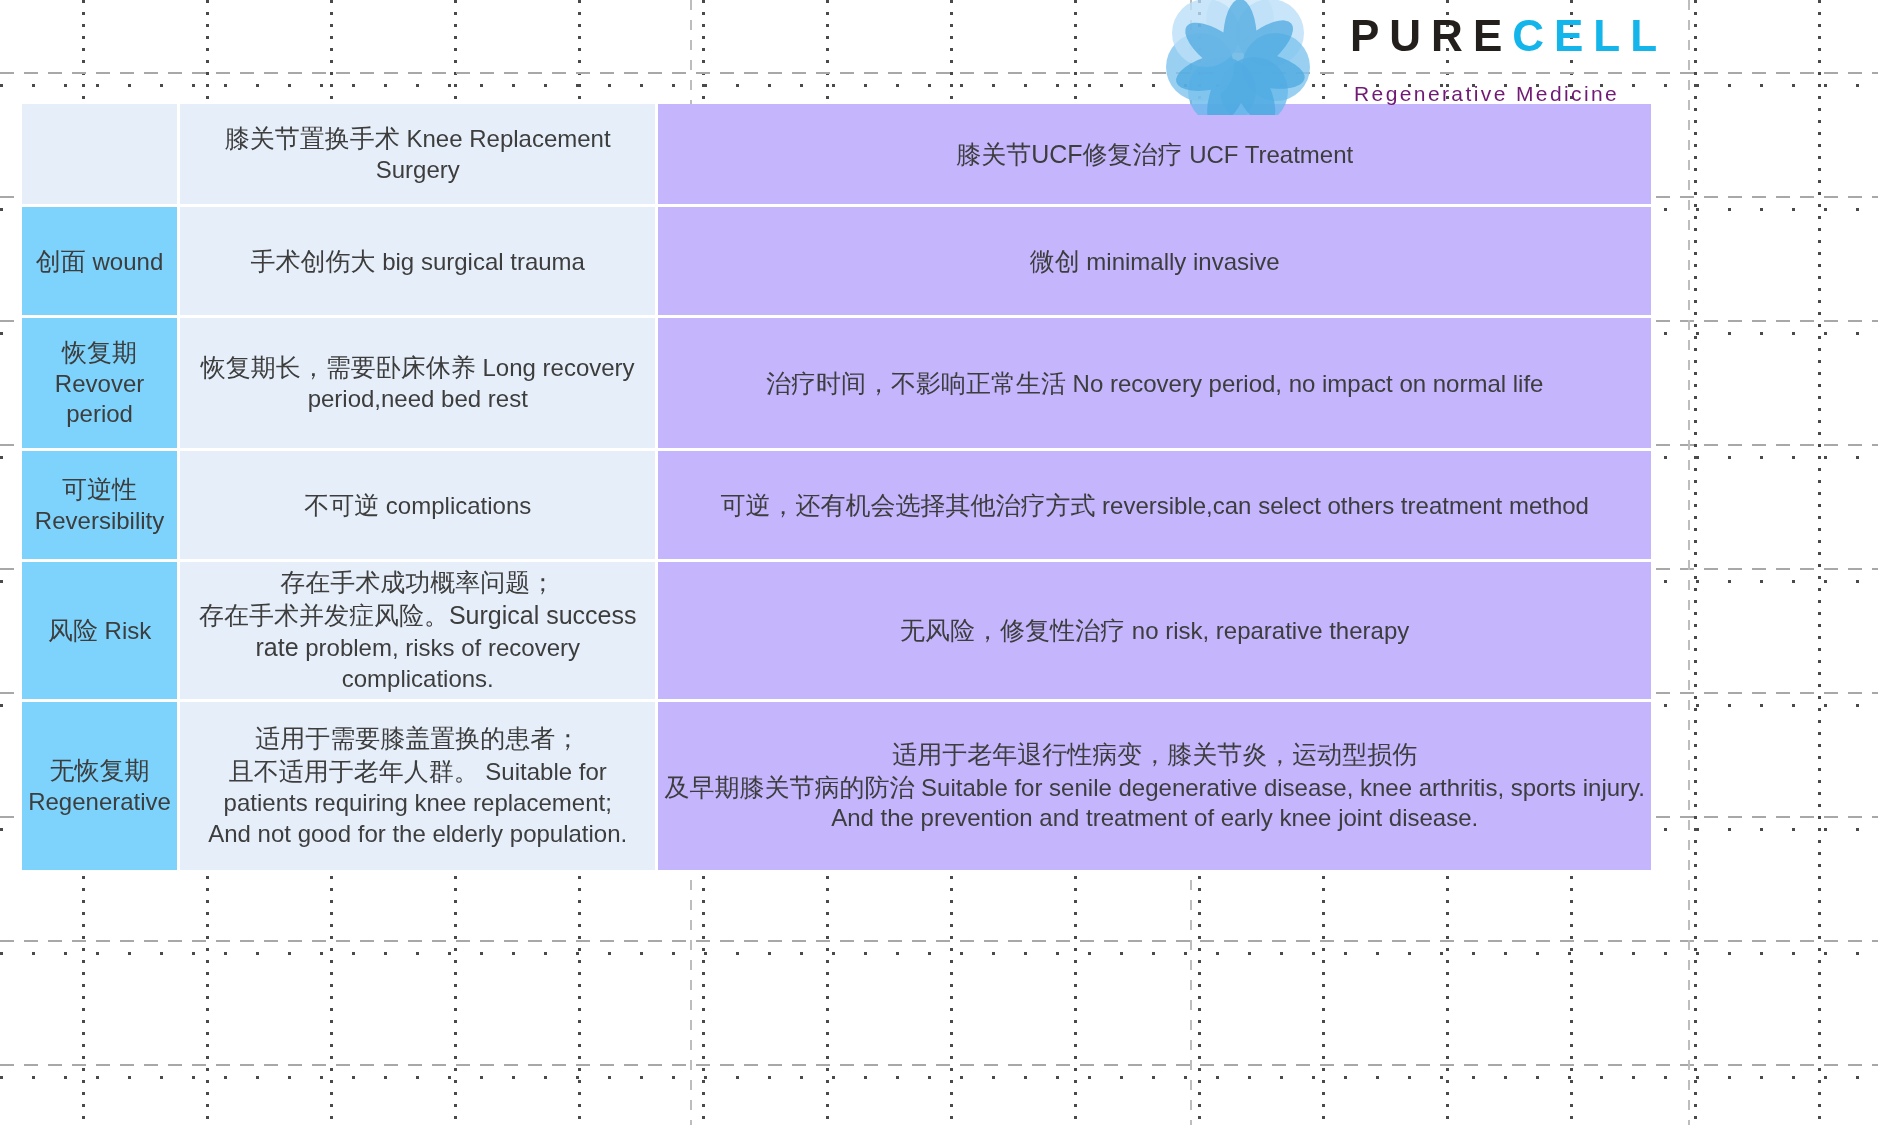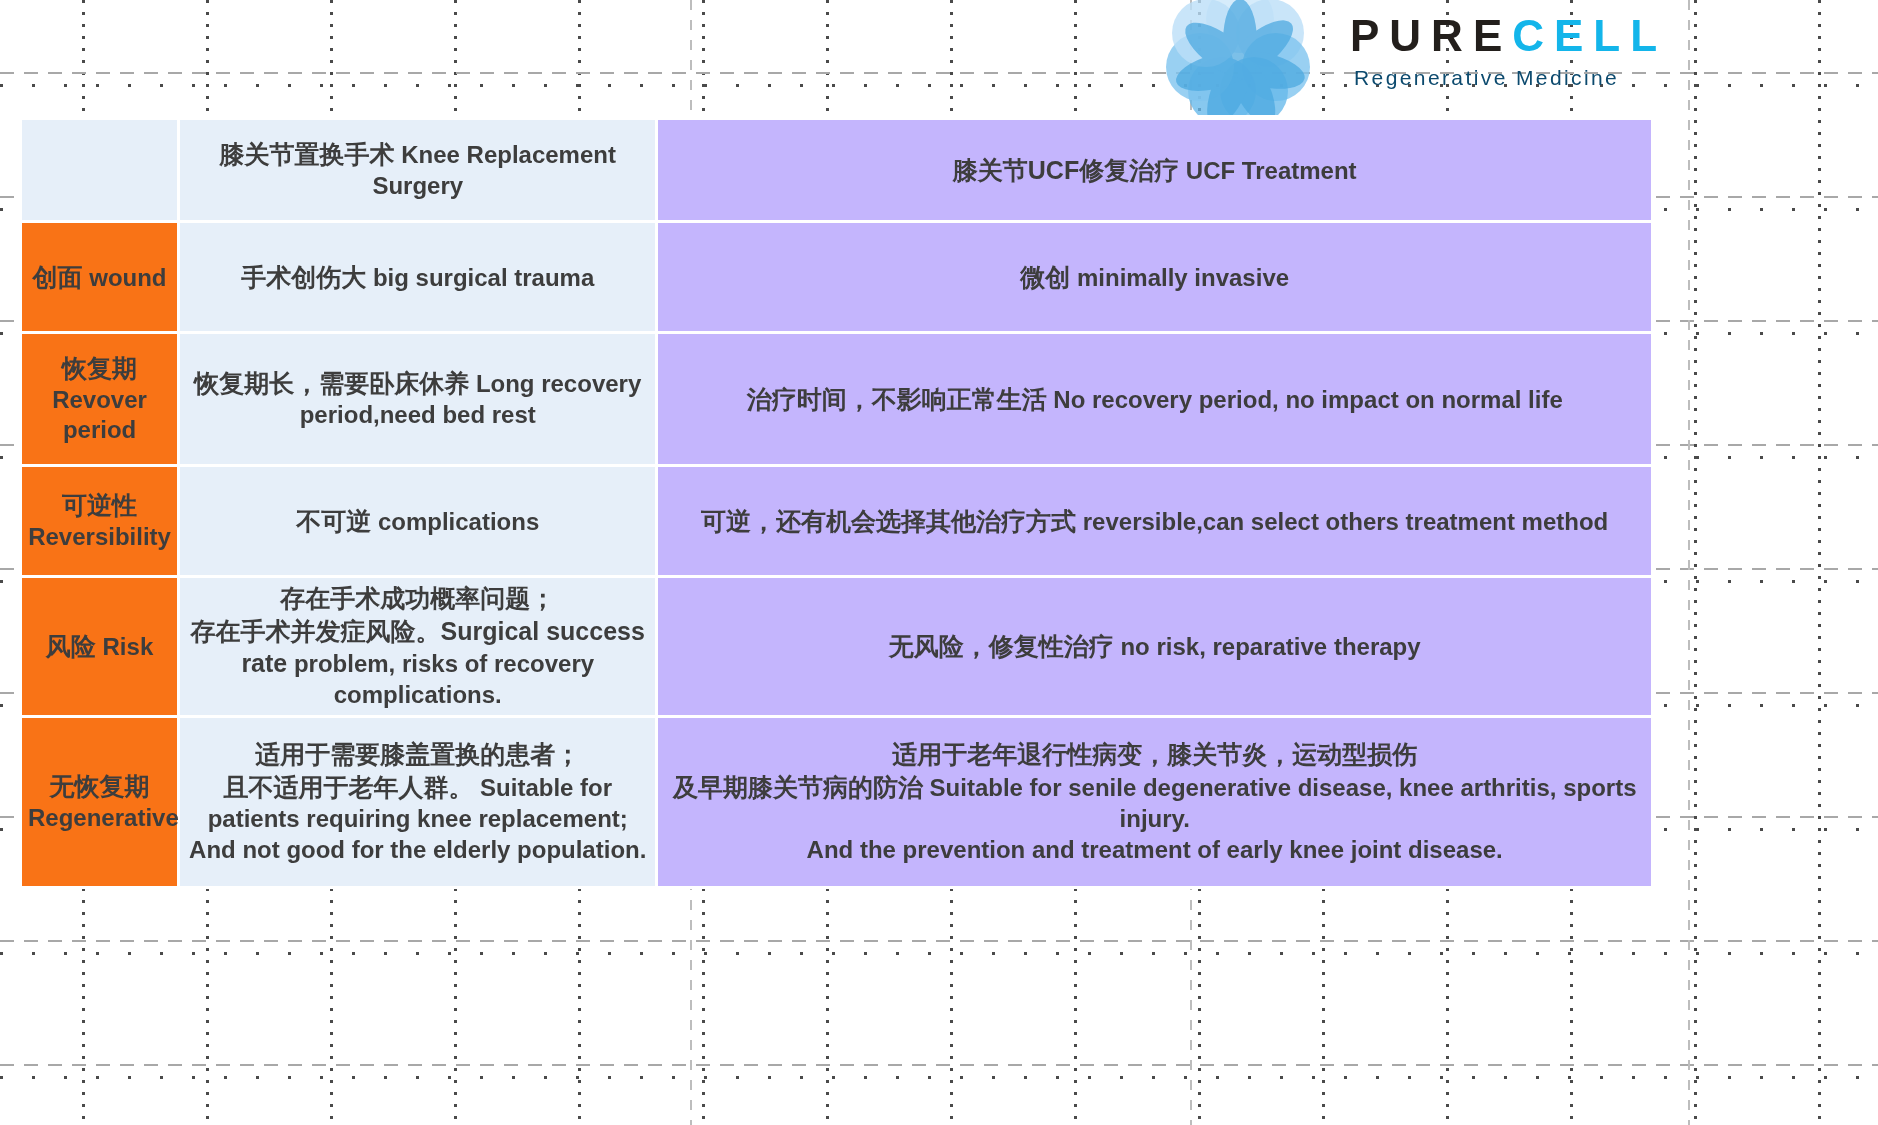--- a/index.html
+++ b/index.html
@@ -90,54 +90,53 @@
   .wordmark {
     font-size: 44px;
     letter-spacing: 10px;
     font-weight: bold;
     line-height: 1;
     white-space: nowrap;
   }
   .wm-pure { color: #231f1c; }
   .wm-cell { color: #13b5ea; text-align: center; }
   .tagline {
-    margin-top: 8px;
+    margin-top: 24px;
     font-size: 21px;
     letter-spacing: 2.4px;
-    color: #0c4a6e;
+    color: #701a75;
     white-space: nowrap;
     padding-left: 4px;
   }
 
   
   #compare-table {
     position: absolute;
     left: 22px;
-    top: 120px;
+    top: 104px;
     width: 1632px;
     z-index: 3;
     border-collapse: separate;
     border-spacing: 0;
     table-layout: fixed;
-    font-weight: bold;
   }
   #compare-table td {
     vertical-align: middle;
     text-align: center;
     color: #3d3d3d;
     border-bottom: 3px solid #ffffff;
     border-right: 3px solid #ffffff;
     padding: 4px 6px;
     line-height: 1.28;
   }
   .col-label  { width: 158px; }
   .col-left   { width: 478px; }
   .col-right  { width: 995px; }
 
-  td.cell-label { background: #f97316; }
+  td.cell-label { background: #7dd3fc; }
   td.cell-left  { background: #e6eff9; }
   td.cell-right { background: #c4b5fd; border-right: none; }
 
   td.cell-label { font-size: 24px; }
   td.cell-left, td.cell-right { font-size: 24px; }
 
   .zh-line  { font-size: 25px; }
   .en-line  { font-size: 24px; }
 
   

